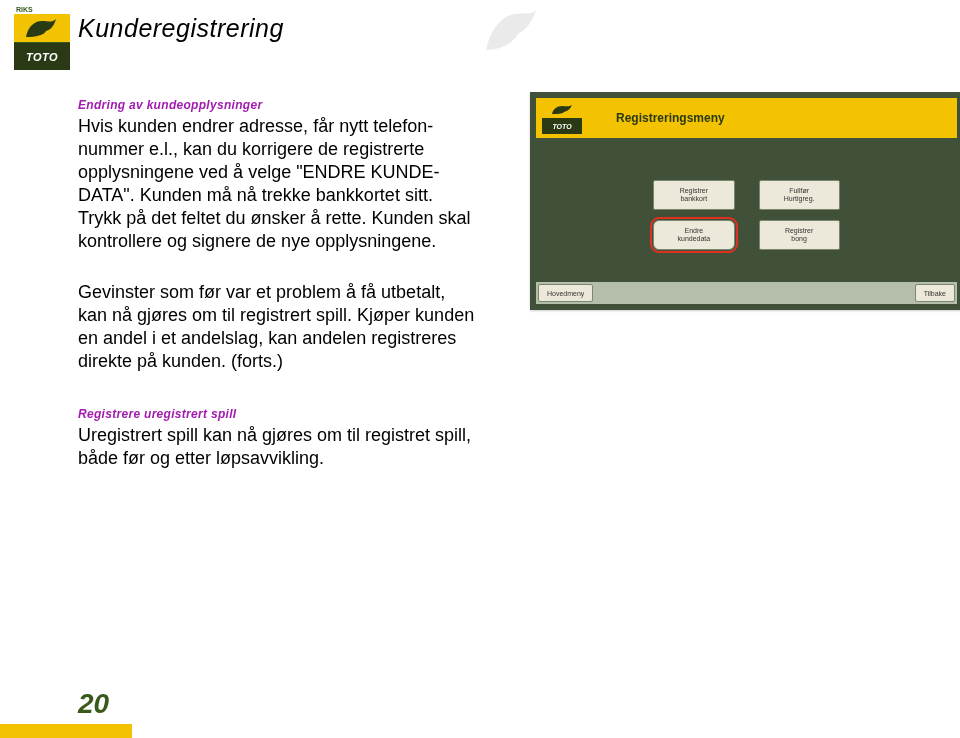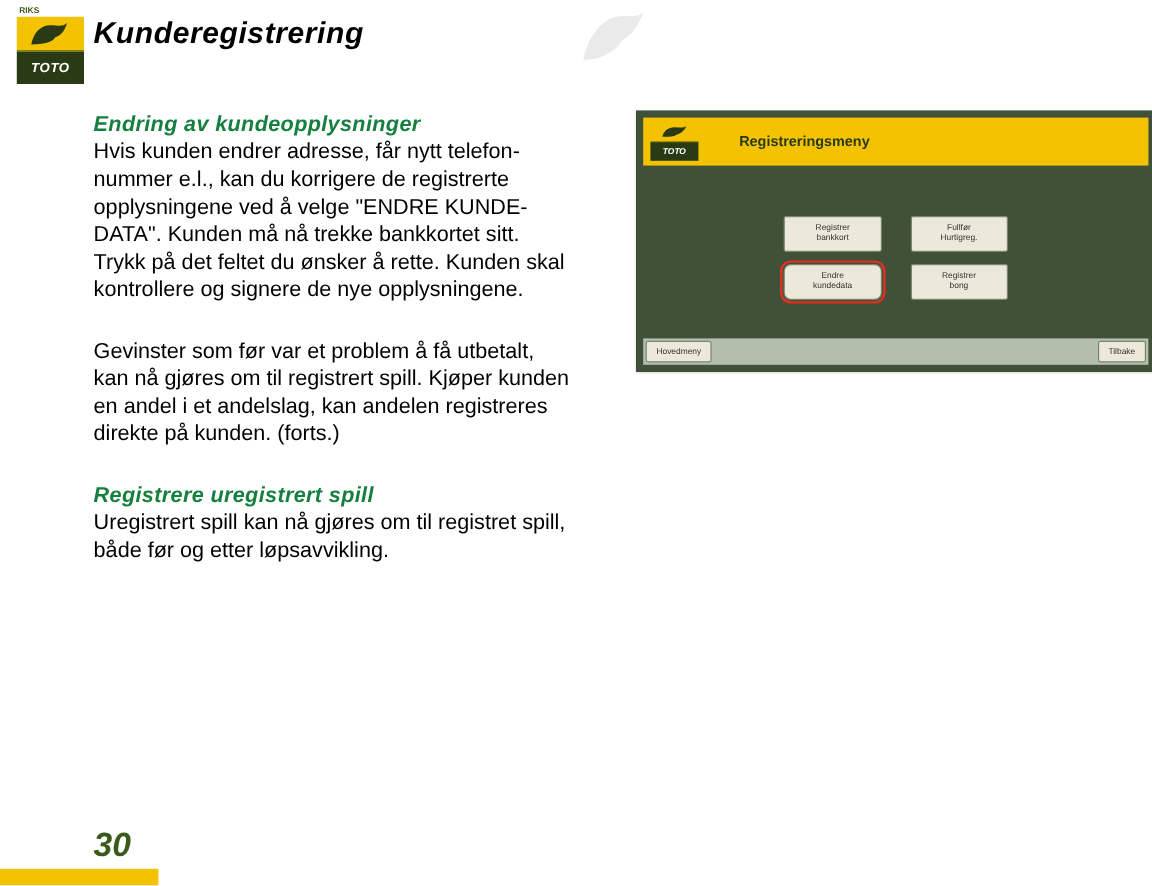--- a/index.html
+++ b/index.html
@@ -58,40 +58,40 @@
   .horse-head {
     position: absolute;
     top: 6px;
     left: 480px;
     opacity: 0.3;
   }
   .page-title {
     position: absolute;
     top: 14px;
     left: 78px;
-    font-weight: 700;
+    font-weight: 400;
     font-style: italic;
     font-size: 25px;
     letter-spacing: 0.5px;
     color: #000;
   }
   .content-left {
     position: absolute;
     top: 92px;
     left: 78px;
     width: 400px;
     font-size: 18px;
     line-height: 1.28;
     font-weight: 300;
   }
   .section-heading {
     font-weight: 900;
     font-style: italic;
-    color: #15803d;
-    font-size: 18px;
+    color: #a21caf;
+    font-size: 12px;
     letter-spacing: 0.3px;
     text-align: center;
   }
   .para {
     margin-bottom: 28px;
   }
   .screenshot-frame {
     position: absolute;
     top: 92px;
     left: 530px;
@@ -272,16 +272,16 @@
       <div class="menu-btn">Registrer<br>bong</div>
       <div class="spacer"></div>
     </div>
 
     <div class="bottom-row">
       <div class="bottom-btn">Hovedmeny</div>
       <div class="bottom-btn">Tilbake</div>
     </div>
   </div>
 
-  <div class="page-number">30</div>
+  <div class="page-number">20</div>
   <div class="footer-tab"></div>
 
 </div>
 
 </body></html>

